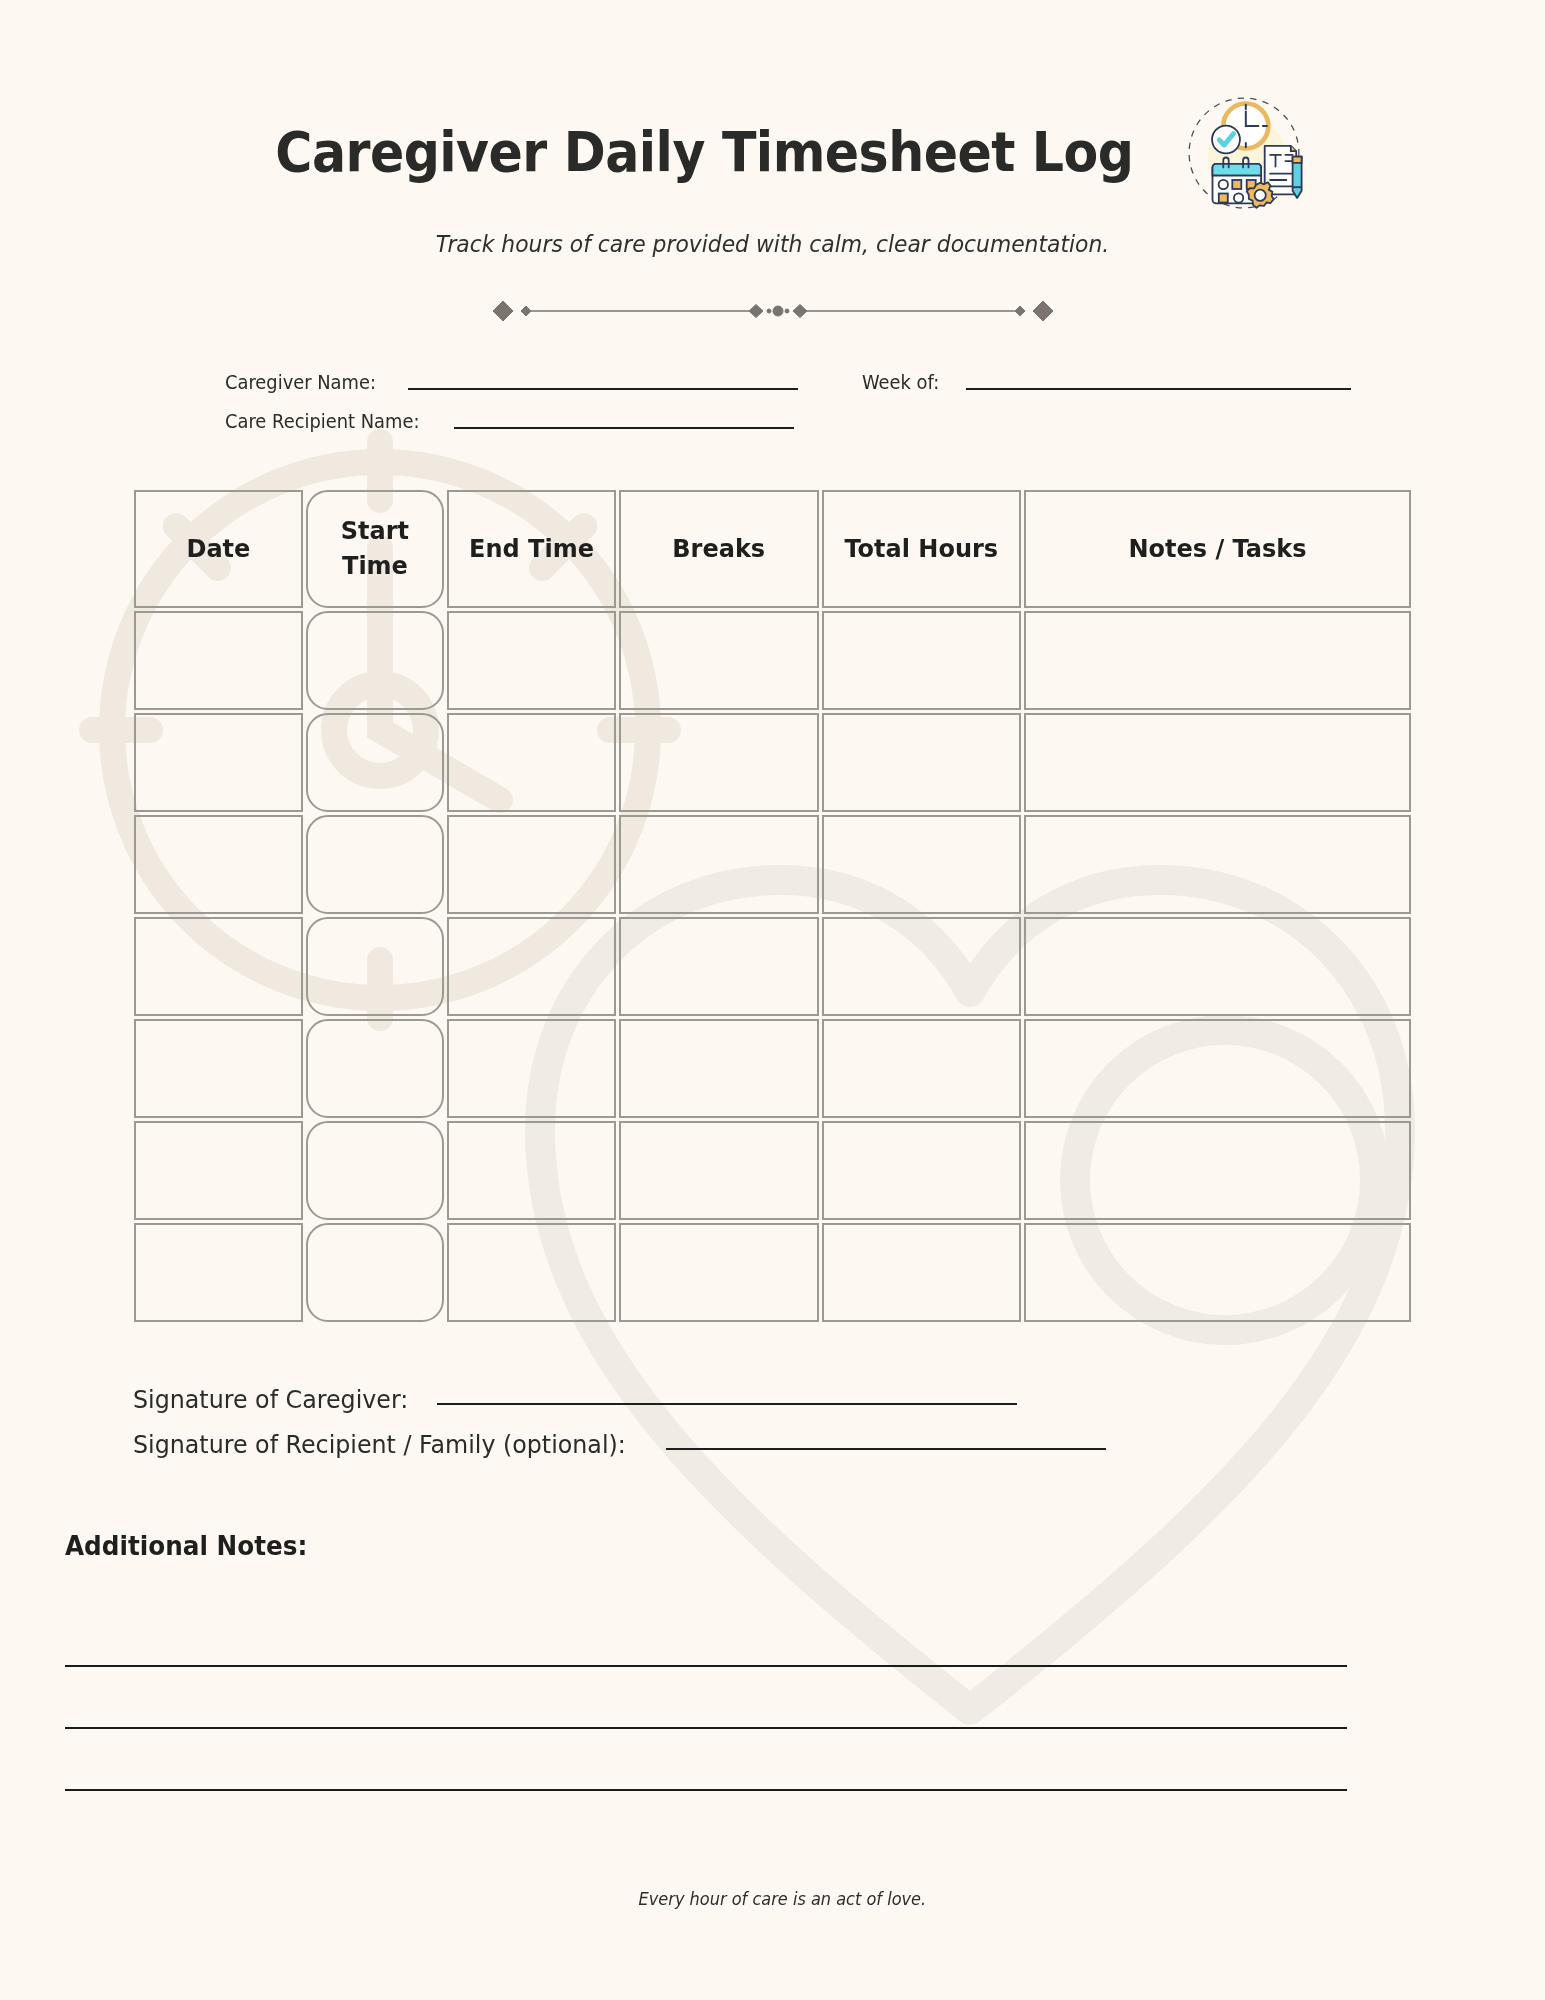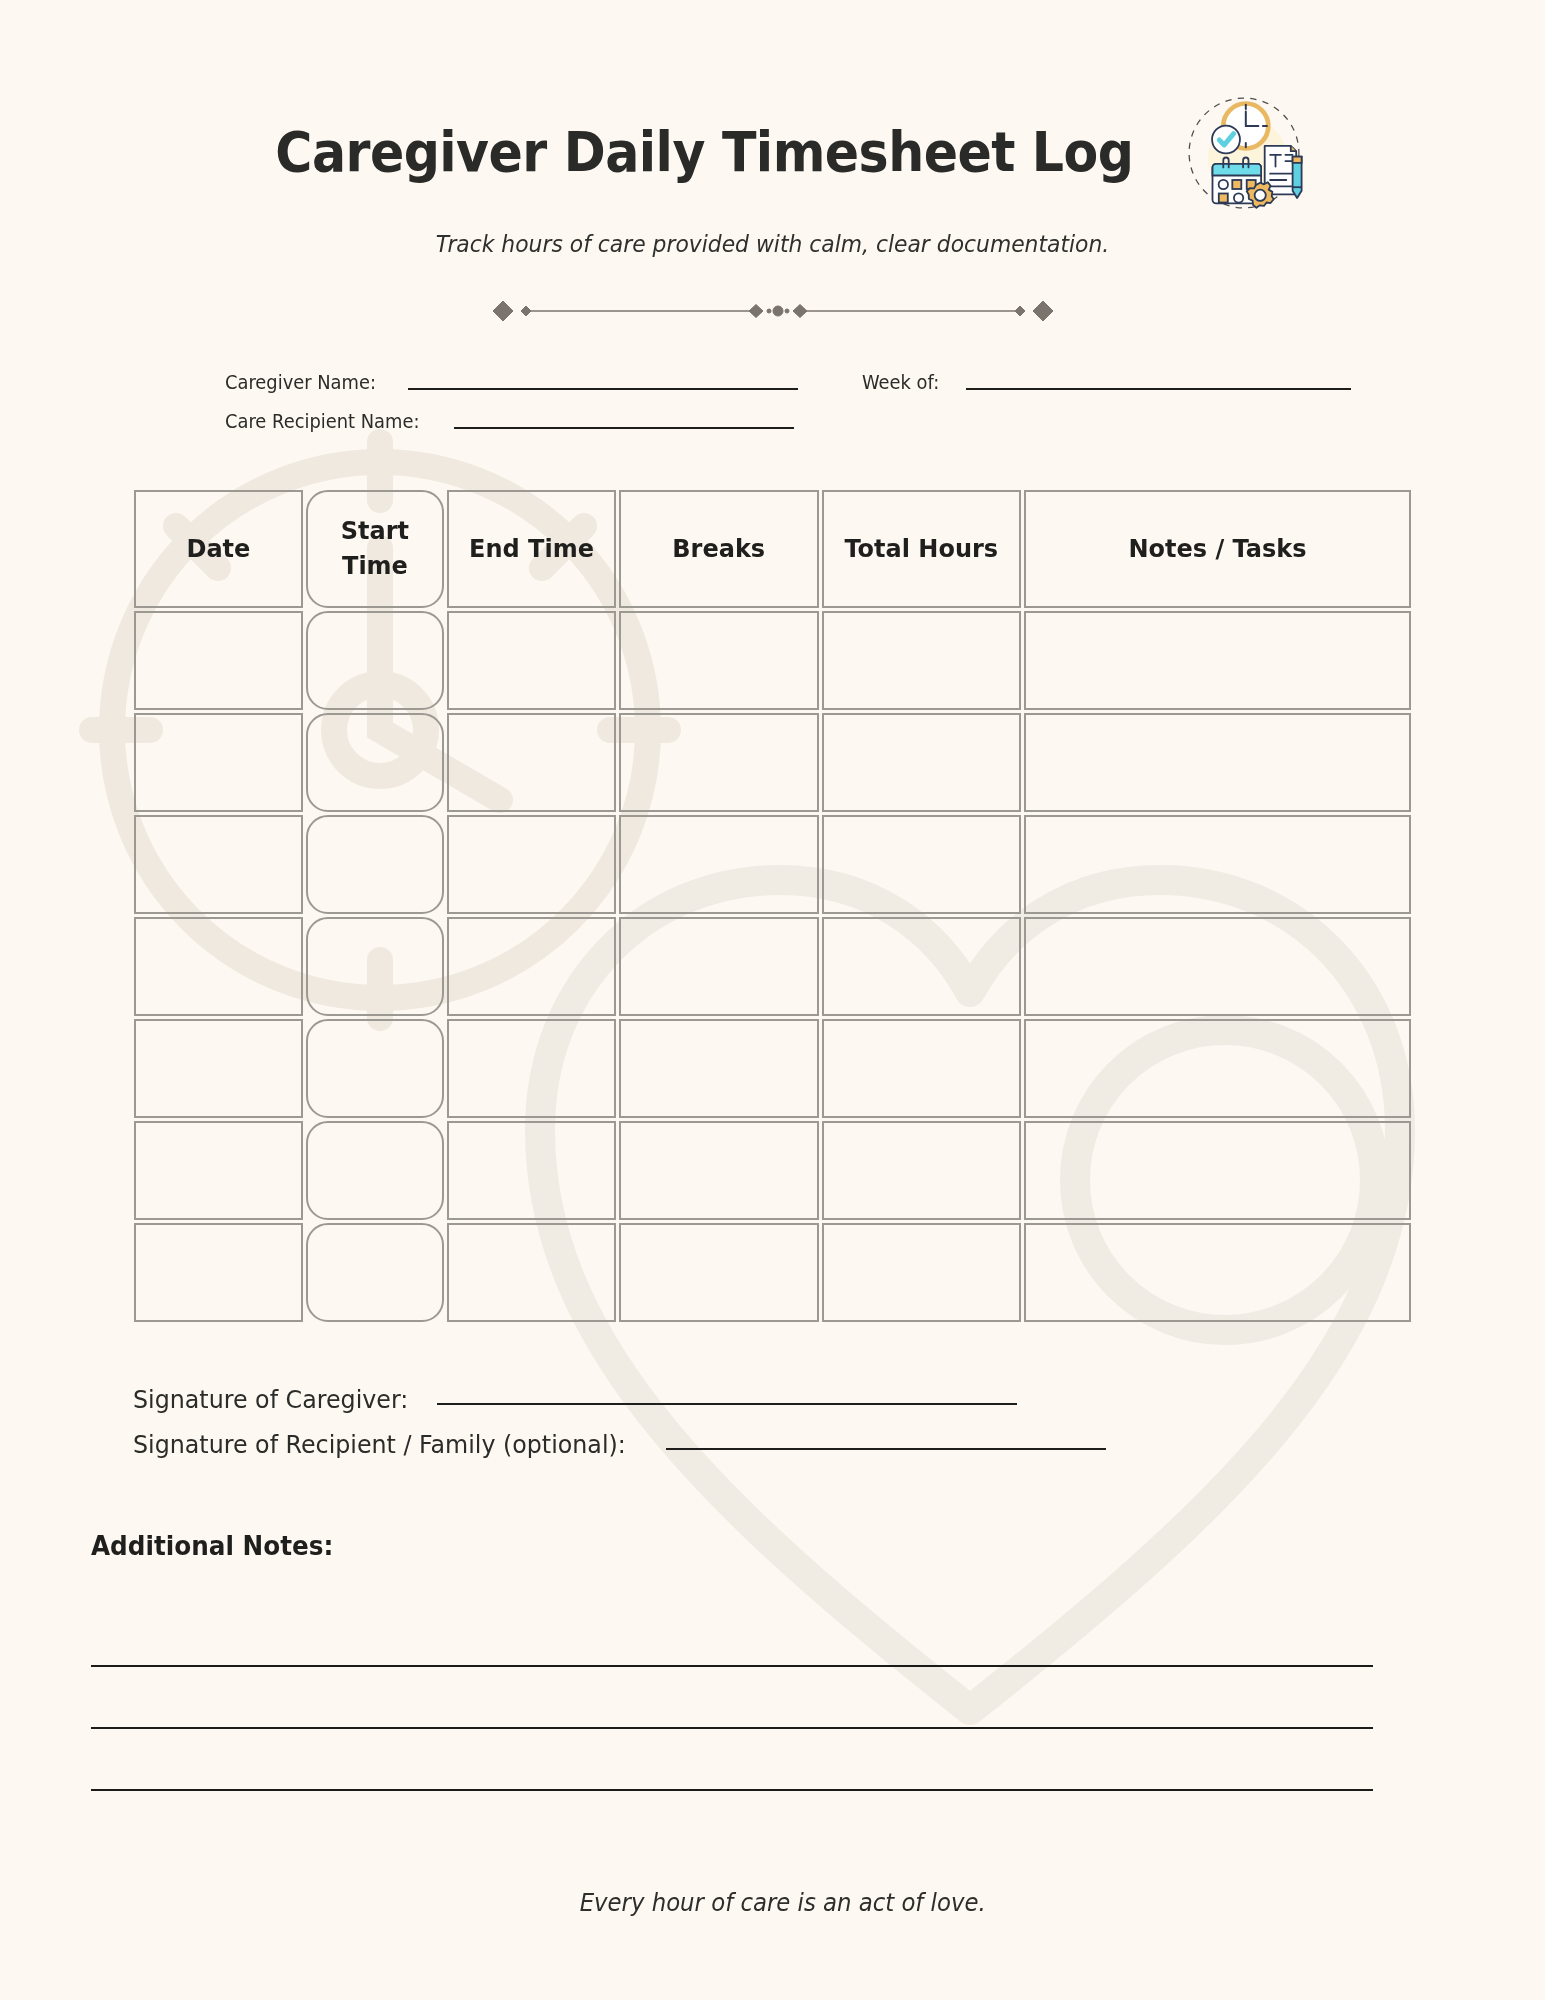--- a/index.html
+++ b/index.html
@@ -151,21 +151,21 @@
   }
   .sig-row { display: flex; align-items: flex-start; margin-bottom: 16px; }
   .sig-label { white-space: nowrap; transform: scaleX(0.95); transform-origin: left; }
   .sig-blank { border-bottom: 2.4px solid #1e1e1c; height: 20px; margin-left: 14px; margin-bottom: 2px; }
   .sig-blank-1 { width: 580px; }
   .sig-blank-2 { width: 440px; }
 
   
   .notes-section {
     margin-top: 72px;
-    padding-left: 91px;
+    padding-left: 65px;
     padding-right: 130px;
   }
   .notes-heading {
     font-family: "DejaVu Sans", sans-serif;
     font-size: 26px;
     font-weight: bold;
     color: #1f1f1d;
     transform: scaleX(0.95);
     transform-origin: left;
   }
@@ -175,21 +175,21 @@
     height: 62px;
     width: 1282px;
   }
 
   
   .footer {
     margin-top: 98px;
     text-align: center;
     font-family: "DejaVu Sans", sans-serif;
     font-style: italic;
-    font-size: 24px;
+    font-size: 17px;
     color: #2d2d2b;
     padding-left: 20px;
   }
   .footer-text { transform: scaleX(0.95); display: inline-block; }
 </style>
 </head>
 <body>
 
 <div class="watermark-layer">
   <svg class="wm wm-clock" width="700" height="700" viewBox="0 0 700 700">

